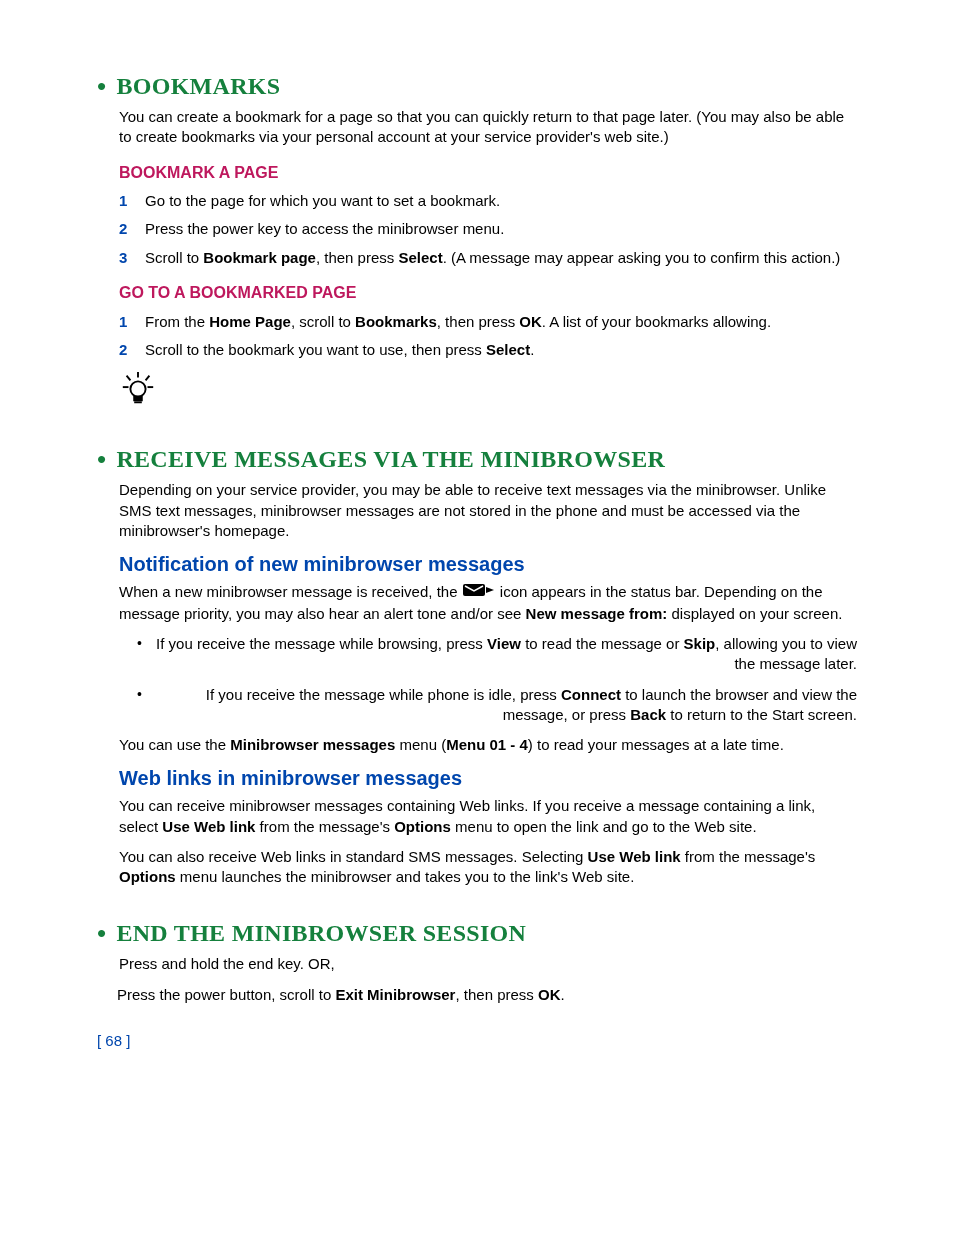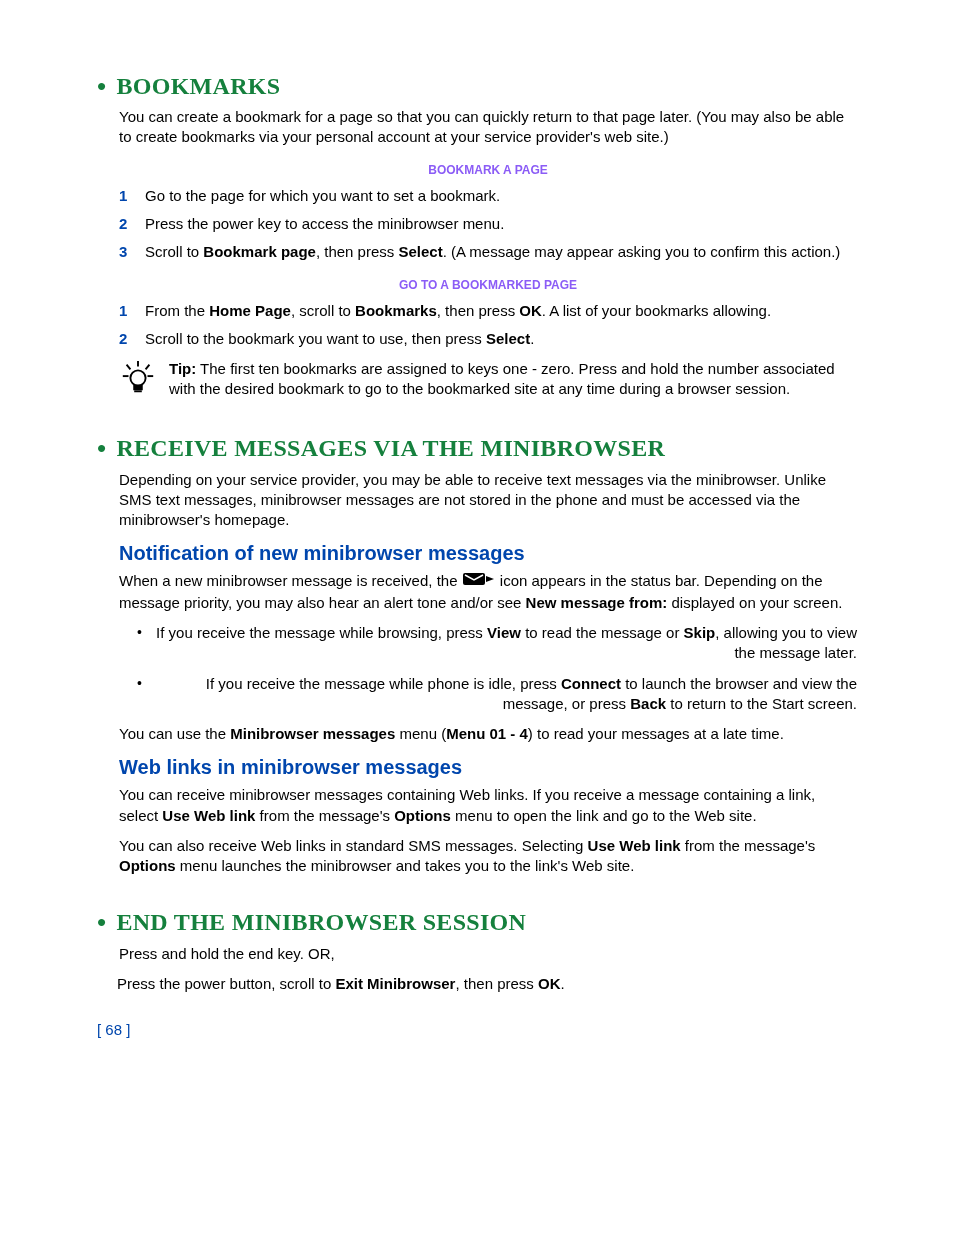--- a/index.html
+++ b/index.html
@@ -29,25 +29,24 @@
   .h2 {
     font-family: "Trebuchet MS", "Lucida Sans", sans-serif;
     font-weight: bold;
     font-size: 20px;
     color: #0046ad;
     margin: 10px 0 4px 22px;
   }
   .h3 {
     font-family: Verdana, Geneva, sans-serif;
     font-weight: bold;
-    font-size: 12px;
-    color: #8b5cf6;
+    font-size: 16px;
+    color: #be185d;
     text-transform: uppercase;
     margin: 14px 0 4px 22px;
-    text-align: center;
   }
   .body-text {
     margin: 4px 0 4px 22px;
   }
   .num-list {
     margin: 6px 0 6px 22px;
   }
   .num-item {
     display: flex;
     margin: 8px 0;
@@ -149,21 +148,20 @@
         <line x1="8" y1="6" x2="12" y2="11"></line>
         <line x1="32" y1="6" x2="28" y2="11"></line>
         <line x1="4" y1="18" x2="10" y2="18"></line>
         <line x1="36" y1="18" x2="30" y2="18"></line>
         <circle cx="20" cy="20" r="8" fill="#fff"></circle>
         <path d="M16 27 L16 32 L24 32 L24 27" fill="#000" stroke="#000"></path>
         <line x1="16" y1="34" x2="24" y2="34"></line>
       </g>
     </svg>
   </div>
-  <div class="tip-text"><span class="bold">Tip:</span><span> The first ten bookmarks are assigned to keys one - zero. Press and hold the number associated with the desired bookmark to go to the bookmarked site at any time during a browser session.</span></div>
 </div>
 
 <div class="h1">
   <span class="dot">•</span><span>Receive messages via the minibrowser</span>
 </div>
 <div class="body-text">Depending on your service provider, you may be able to receive text messages via the minibrowser. Unlike SMS text messages, minibrowser messages are not stored in the phone and must be accessed via the minibrowser's homepage.</div>
 
 <div class="h2">Notification of new minibrowser messages</div>
 <div class="body-text"><span>When a new minibrowser message is received, the </span><span class="msg-icon"><svg width="34" height="16" viewBox="0 0 34 16">
         <rect x="1" y="2" width="22" height="12" rx="2" fill="#000"></rect>

